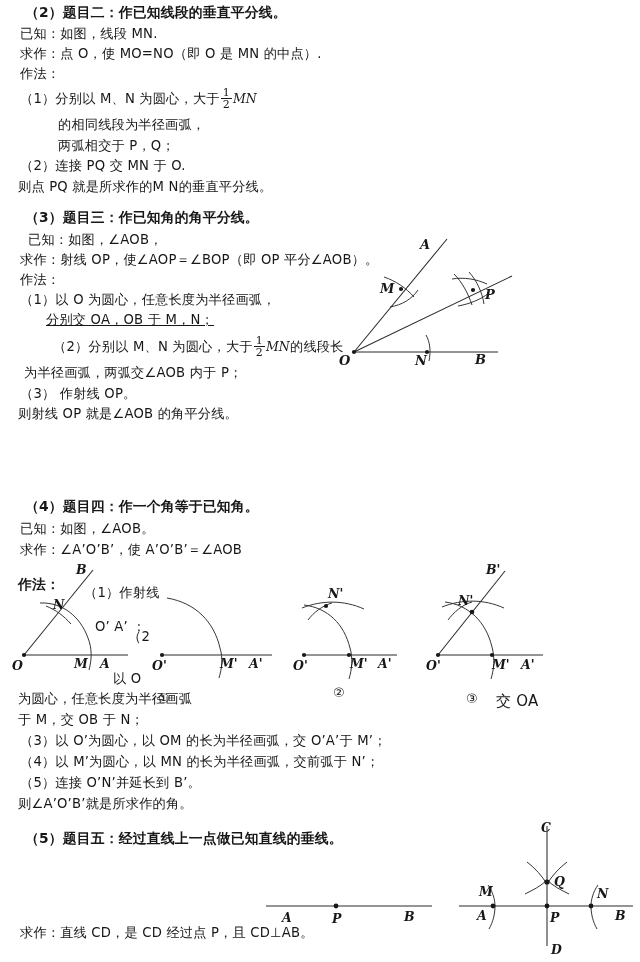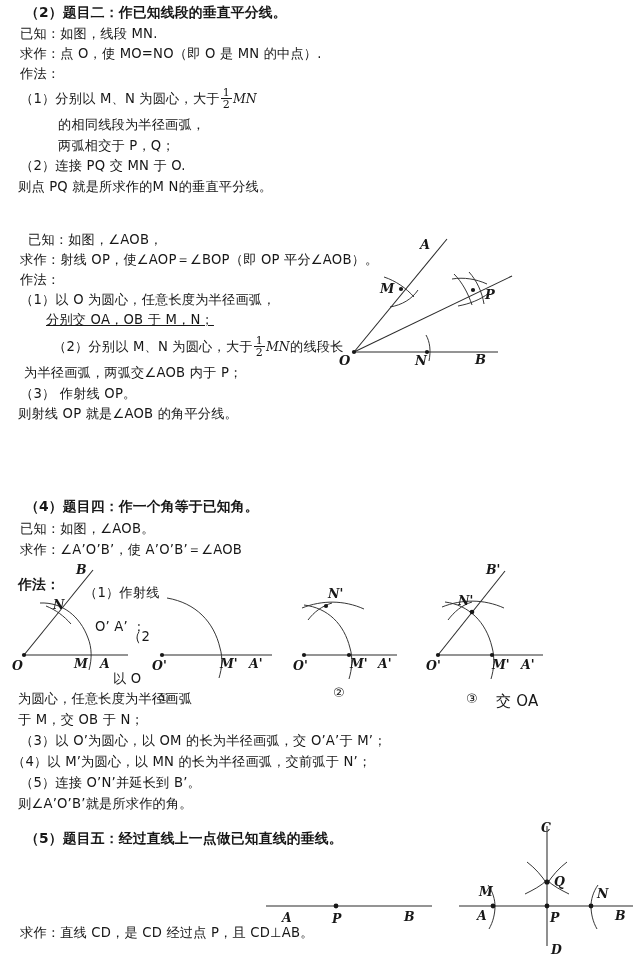--- a/index.html
+++ b/index.html
@@ -35,20 +35,21 @@
 
   <div class="ln" style="left:20px;top:87px;">
     <span>（1）分别以 M、N 为圆心，大于</span><span class="frac"><span class="num">1</span><span class="den">2</span></span><span class="ital">MN</span>
   </div>
 
   <div class="ln" style="left:58px;top:118px;">的相同线段为半径画弧，</div>
   <div class="ln" style="left:58px;top:139px;">两弧相交于 P，Q；</div>
   <div class="ln" style="left:20px;top:159px;">（2）连接 PQ 交 MN 于 O.</div>
   <div class="ln" style="left:18px;top:180px;">则点 PQ 就是所求作的M N的垂直平分线。</div>
 
+  <div class="ln bold" style="left:25px;top:211px;font-size:13.8px;">（3）题目三：作已知角的角平分线。</div>
   <div class="ln" style="left:28px;top:233px;">已知：如图，∠AOB，</div>
   <div class="ln" style="left:20px;top:253px;">求作：射线 OP，使∠AOP＝∠BOP（即 OP 平分∠AOB）。</div>
   <div class="ln" style="left:20px;top:273px;">作法：</div>
   <div class="ln" style="left:20px;top:293px;">（1）以 O 为圆心，任意长度为半径画弧，</div>
   <div class="ln" style="left:46px;top:313px;text-decoration:underline;">分别交 OA，OB 于 M，N；</div>
 
   <div class="ln" style="left:20px;top:335px;margin-left:33px;">
     <span>（2）分别以 M、N 为圆心，大于</span><span class="frac"><span class="num">1</span><span class="den">2</span></span><span class="ital">MN</span><span>的线段长</span>
   </div>
 
@@ -85,21 +86,21 @@
   <div class="ln bold" style="left:18px;top:578px;font-size:13.8px;">作法：</div>
 
   <div class="ln" style="left:84px;top:586px;">（1）作射线</div>
   <div class="ln" style="left:95px;top:620px;">O’ A’ ；</div>
   <div class="ln" style="left:128px;top:630px;">（2</div>
   <div class="ln" style="left:113px;top:672px;">以 O</div>
 
   <div class="ln" style="left:18px;top:692px;">为圆心，任意长度为半径画弧</div>
   <div class="ln" style="left:18px;top:713px;">于 M，交 OB 于 N；</div>
   <div class="ln" style="left:20px;top:734px;">（3）以 O’为圆心，以 OM 的长为半径画弧，交 O’A’于 M’；</div>
-  <div class="ln" style="left:12px;top:755px;text-align:center;">（4）以 M’为圆心，以 MN 的长为半径画弧，交前弧于 N’；</div>
+  <div class="ln" style="left:20px;top:755px;text-align:center;">（4）以 M’为圆心，以 MN 的长为半径画弧，交前弧于 N’；</div>
   <div class="ln" style="left:20px;top:776px;">（5）连接 O’N’并延长到 B’。</div>
   <div class="ln" style="left:18px;top:797px;">则∠A’O’B’就是所求作的角。</div>
 
   <div class="ln" style="left:158px;top:692px;font-size:13px;">①</div>
   <div class="ln" style="left:333px;top:686px;font-size:13px;">②</div>
   <div class="ln" style="left:466px;top:692px;font-size:13px;">③</div>
   <div class="ln" style="left:496px;top:694px;font-size:15px;">交  OA</div>
 
   <svg class="fig" style="left:10px;top:558px;" width="140" height="120" viewBox="0 0 140 120">
     <line class="stroke" x1="14" y1="97" x2="118" y2="97"></line>

